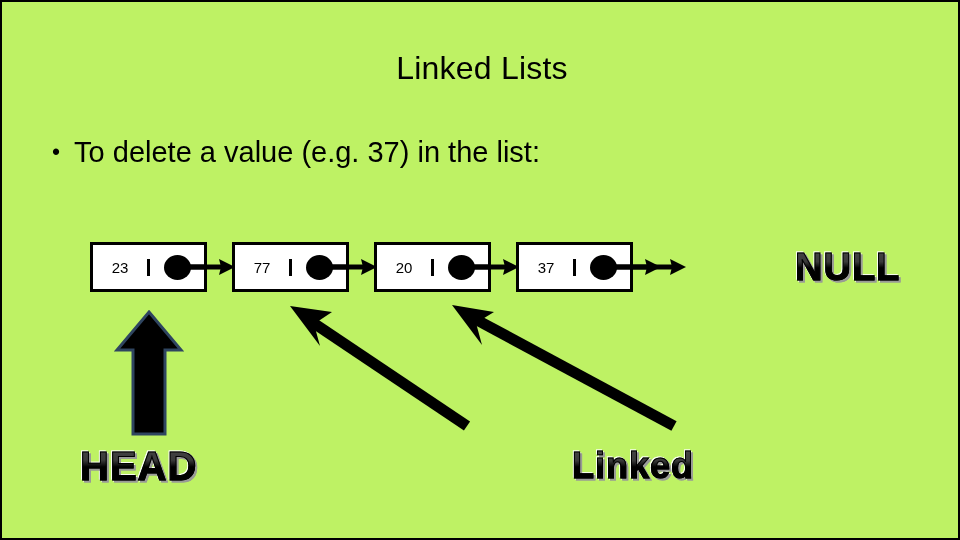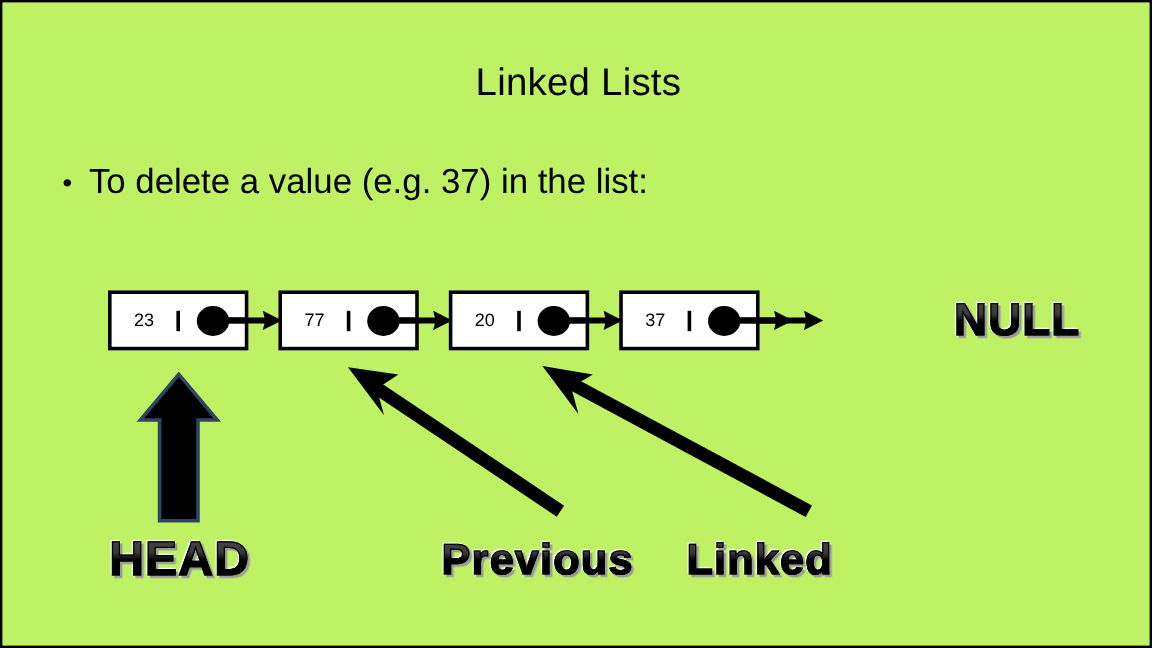--- a/index.html
+++ b/index.html
@@ -132,21 +132,21 @@
 
   #null-label {
     position: absolute;
     left: 793px;
     top: 243px;
     font-size: 38px;
     line-height: 44px;
   }
   #head-label {
     position: absolute;
-    left: 89px;
+    left: 78px;
     top: 440px;
     font-size: 40px;
     line-height: 48px;
   }
   #previous-label {
     position: absolute;
     left: 366px;
     top: 442px;
     font-size: 36px;
     line-height: 44px;
@@ -260,17 +260,16 @@
     </g>
 
     <g>
       <line x1="672" y1="424" x2="473" y2="317" stroke="#000000" stroke-width="11"></line>
       <polygon points="450,303 492,310 474,321 480,343" fill="#000000"></polygon>
     </g>
   </svg>
 
   <div id="head-label" class="wordart">HEAD</div>
 
-  <div id="previous-label" class="wordart">Previous</div>
 
   <div id="current-label" class="wordart">Linked</div>
 
 </div>
 
 </body></html>

